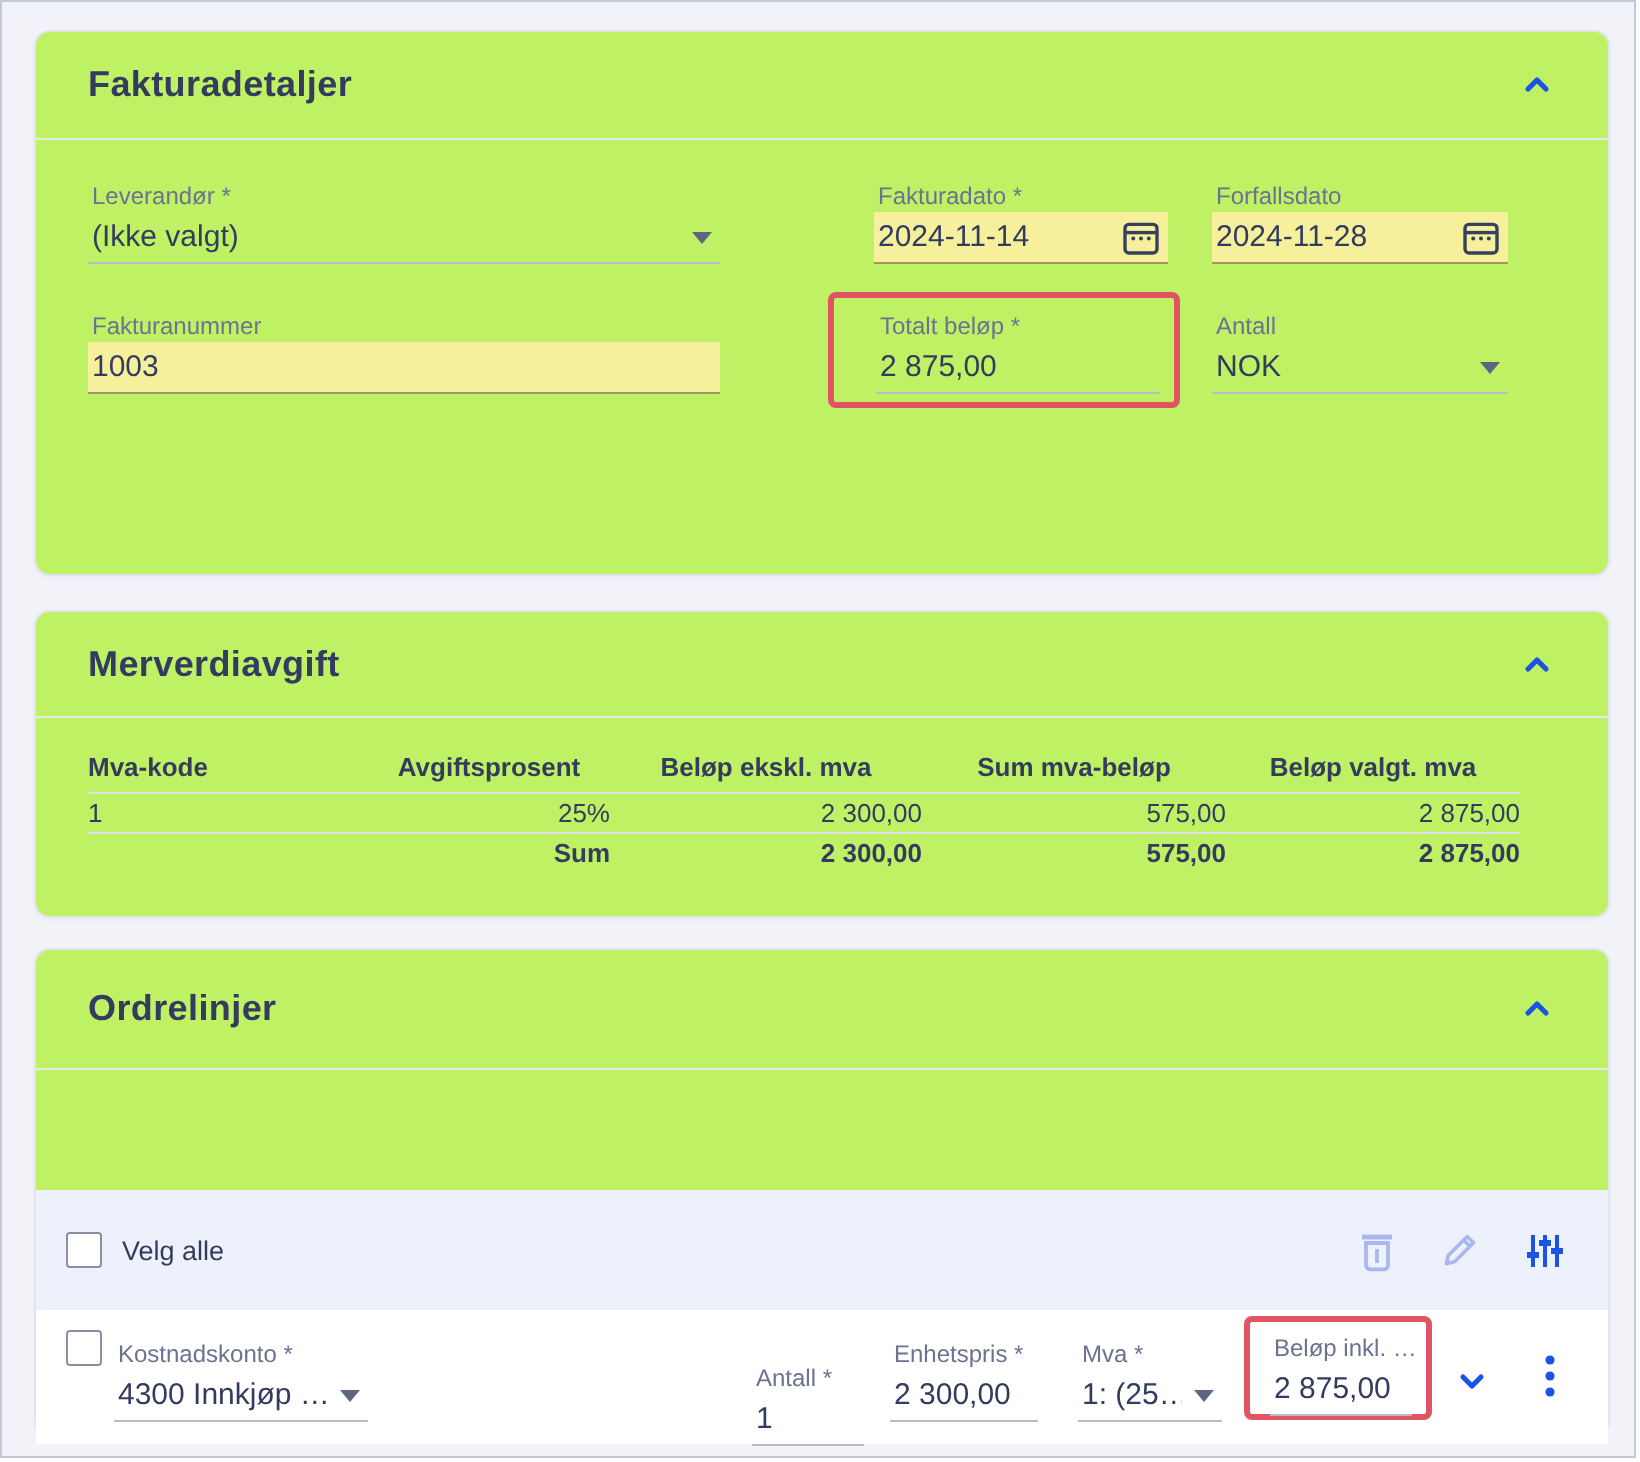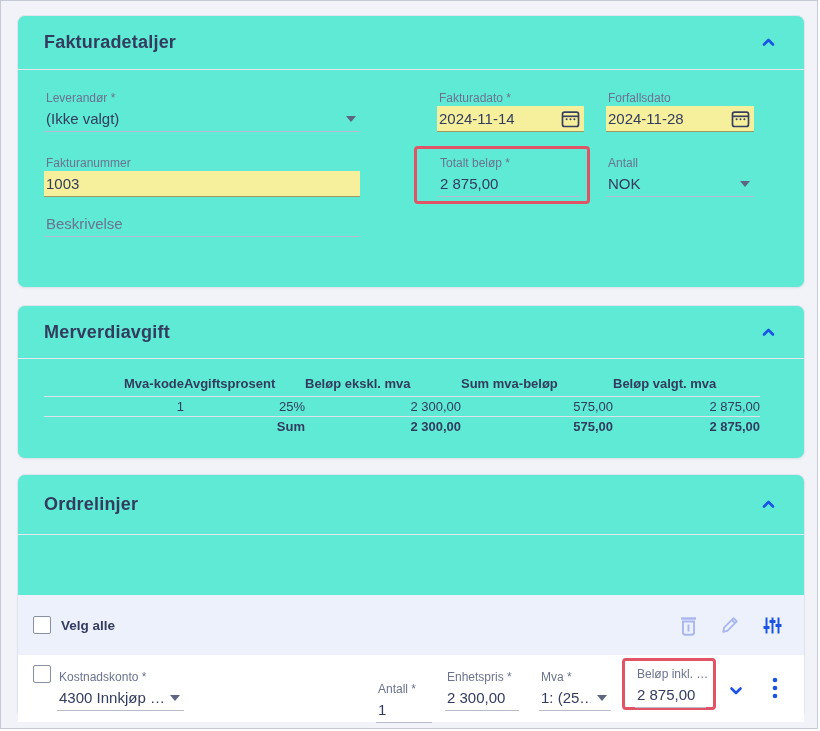--- a/index.html
+++ b/index.html
@@ -1,45 +1,45 @@
 <!DOCTYPE html>
 <html><head>
 <meta charset="utf-8">
 <style>
   *{box-sizing:border-box;margin:0;padding:0}
   html,body{background:#ffffff}
   body{font-family:"Liberation Sans", sans-serif;}
   .page{position:relative;width:818px;height:729px;margin:0;border:1px solid #c5c9d6;background:#f1f3f8;overflow:hidden}
-  .card{position:absolute;left:16px;width:788px;background:#5eead4;border:1px solid #e2e4ed;border-radius:8px;box-shadow:0 1px 2px rgba(40,50,90,.04)}
+  .card{position:absolute;left:16px;width:788px;background:#bef264;border:1px solid #e2e4ed;border-radius:8px;box-shadow:0 1px 2px rgba(40,50,90,.04)}
   .card-header{display:flex;align-items:center;justify-content:space-between;padding:0 26px;border-bottom:1px solid #e6e8ef}
   .card-title{font-size:18px;font-weight:700;color:#333c5e;letter-spacing:.2px}
   .collapse-btn{background:none;border:none;cursor:pointer;display:flex;align-items:center;padding:2px}
   .card-body{position:relative}
 
   
   .field{position:absolute}
   .flabel{font-size:12px;color:#6b7390;line-height:16px;white-space:nowrap;padding-left:2px}
   .fctrl{display:flex;align-items:center;justify-content:space-between;height:26px;border-bottom:1px solid #b7bbca;padding:0 4px 0 2px}
   .fvalue{font-size:15px;color:#333c5e;white-space:nowrap;overflow:hidden}
   .fvalue.ph{color:#6b7390}
   .field.yellow .fctrl{background:#f6f09d;border-bottom-color:#9f9760}
   .caret-down{width:0;height:0;border-left:5px solid transparent;border-right:5px solid transparent;border-top:6px solid #5d6580;flex:0 0 auto;margin-left:6px}
   .attention{position:absolute;border:3px solid #e05465;border-radius:4px;background:transparent}
 
   
   .vat-table{position:absolute;left:26px;top:12px;width:716px;border-collapse:collapse;table-layout:fixed;font-size:13px;color:#333c5e}
-  .vat-table th{font-weight:700;height:25px;vertical-align:middle;border-bottom:1px solid #dfe2ea;text-align:left;white-space:nowrap}
+  .vat-table th{font-weight:700;height:25px;vertical-align:middle;border-bottom:1px solid #dfe2ea;text-align:center;white-space:nowrap}
   .vat-table td{height:20px;vertical-align:middle;text-align:right;white-space:nowrap}
-  .vat-table .c1{text-align:right}
+  .vat-table .c1{text-align:left}
   .vat-table tbody tr.data-row td{border-bottom:1px solid #dfe2ea}
   .vat-table tbody tr.sum-row td{font-weight:700}
 
   
   .select-bar{position:absolute;left:0;right:0;top:60px;height:60px;background:#edf1fb;display:flex;align-items:center;padding:0 19px 0 15px}
-  .select-bar-label{font-size:13.5px;font-weight:700;color:#333c5e;margin-left:10px}
+  .select-bar-label{font-size:13.5px;font-weight:400;color:#333c5e;margin-left:10px}
   .bar-icons{margin-left:auto;display:flex;align-items:center;gap:18px}
   .icon-btn{background:none;border:none;cursor:pointer;display:flex;align-items:center;padding:2px}
   .checkbox{display:inline-block;width:18px;height:18px;background:#fff;border:1.5px solid #8a90a3;border-radius:2px;flex:0 0 auto;cursor:pointer}
   .order-row{position:absolute;left:0;right:0;top:120px;height:67px;background:#fff}
   .row-footer{position:absolute;left:0;right:0;top:187px;height:57px;display:flex;align-items:center;justify-content:flex-end;gap:26px;padding-right:26px}
   .row-icon{position:absolute;background:none;border:none;cursor:pointer;display:flex;padding:2px}
 </style>
 </head>
 <body>
 
@@ -109,26 +109,20 @@
       </div>
 
       <div class="field" style="left:588px;top:85px;width:148px">
         <div class="flabel">Antall</div>
         <div class="fctrl">
           <span class="fvalue">NOK</span>
           <span class="caret-down"></span>
         </div>
       </div>
 
-      <div class="field" style="left:26px;top:141px;width:316px">
-        <div class="flabel"></div>
-        <div class="fctrl">
-          <span class="fvalue ph">Beskrivelse</span>
-        </div>
-      </div>
 
     </div>
   </section>
 
   <section class="card" style="top:304px;height:154px">
     <header class="card-header" style="height:53px">
       <h2 class="card-title">Merverdiavgift</h2>
       <button class="collapse-btn">
         <svg width="15" height="15" viewBox="0 0 15 15" fill="none" stroke="#1b54e4" stroke-width="2.6" stroke-linecap="round" stroke-linejoin="round">
             <path d="M3 9.5 L7.5 5 L12 9.5"></path>

